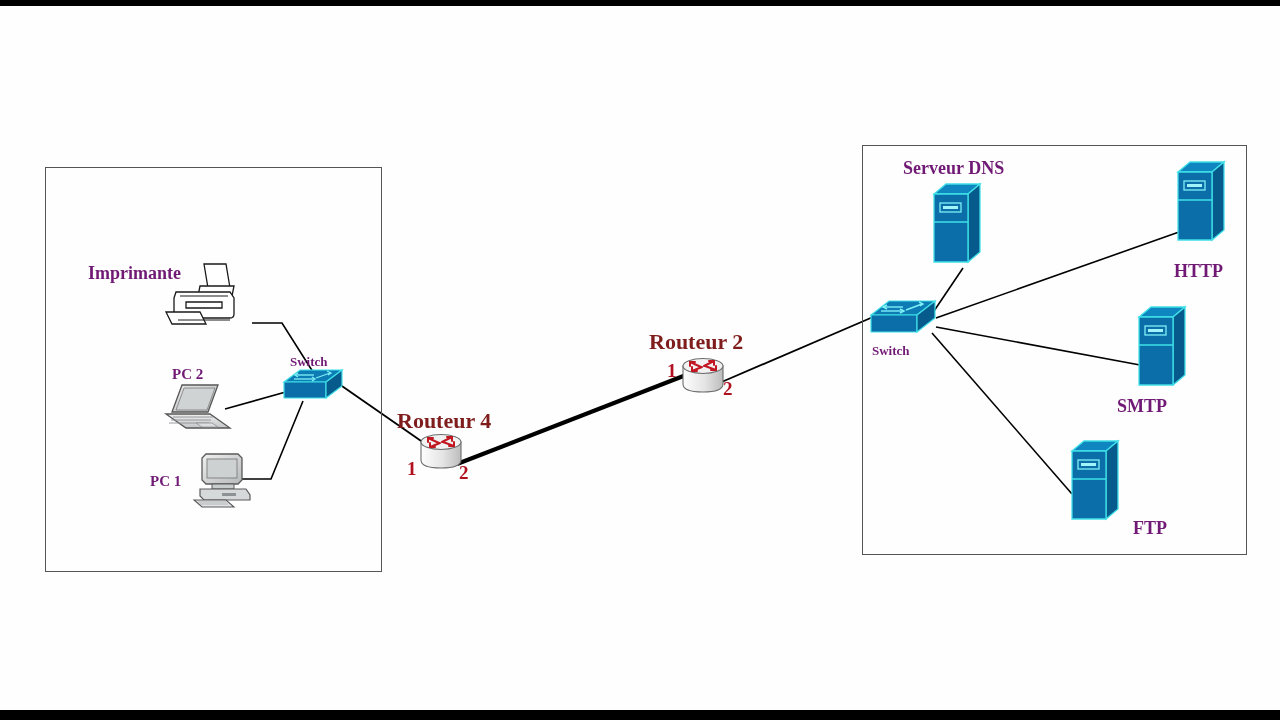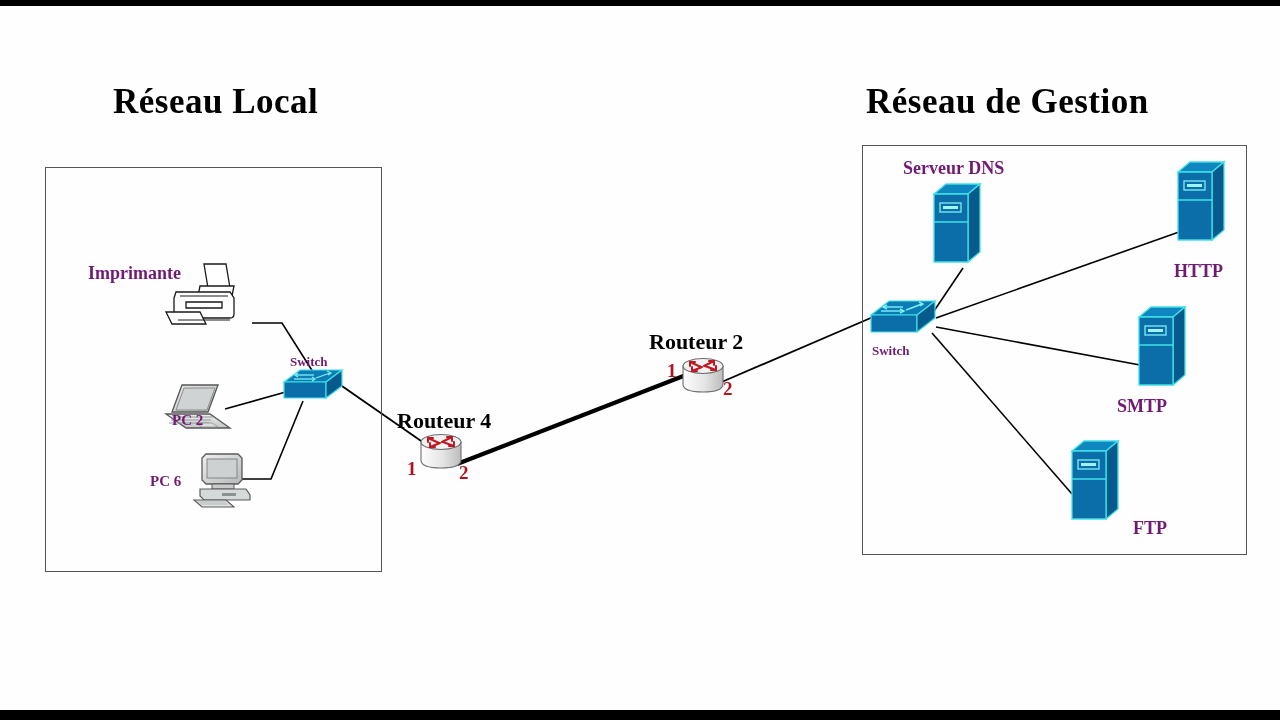--- a/index.html
+++ b/index.html
@@ -18,21 +18,21 @@
        color:#000;white-space:nowrap;letter-spacing:.5px;}
   .ttl-main{font-size:35px;}
 
   .lbl{position:absolute;font-family:"Liberation Serif", serif;font-weight:bold;
        color:#701a75;white-space:nowrap;}
   .lbl-18{font-size:18px;}
   .lbl-15{font-size:15px;}
   .lbl-13{font-size:13px;}
 
   .rtr-ttl{position:absolute;font-family:"Liberation Serif", serif;font-weight:bold;
-           font-size:22px;color:#000000;white-space:nowrap;}
+           font-size:22px;color:#7f1d1d;white-space:nowrap;}
   .port{position:absolute;font-family:"Liberation Serif", serif;font-weight:bold;
         font-size:19px;color:#b01020;white-space:nowrap;}
 
   .node{position:absolute;}
 </style>
 </head>
 <body>
 
 <div id="stage">
 
@@ -55,22 +55,20 @@
 
     <line x1="934" y1="311" x2="963" y2="268" stroke="#000" stroke-width="1.6"></line>
 
     <line x1="936" y1="318" x2="1179" y2="232" stroke="#000" stroke-width="1.6"></line>
 
     <line x1="936" y1="327" x2="1140" y2="365" stroke="#000" stroke-width="1.6"></line>
 
     <line x1="932" y1="333" x2="1072" y2="494" stroke="#000" stroke-width="1.6"></line>
   </svg>
 
-  <div class="ttl ttl-main" style="left:113px;top:82px;">Réseau Local</div>
-  <div class="ttl ttl-main" style="left:866px;top:82px;">Réseau de Gestion</div>
 
   <div class="zone-box" style="left:45px;top:167px;width:335px;height:403px;"></div>
   <div class="zone-box" style="left:862px;top:145px;width:383px;height:408px;"></div>
 
   <div class="node" style="left:160px;top:262px;width:95px;height:70px;">
     <svg width="95" height="70" viewBox="0 0 95 70" xmlns="http://www.w3.org/2000/svg">
       <g fill="#ffffff" stroke="#1a1a1a" stroke-width="1.3">
         <polygon points="44,2 66,2 70,26 48,26"></polygon>
         <polygon points="40,24 74,24 72,34 38,34"></polygon>
         <path d="M14,36 L16,30 L70,30 L74,36 L74,52 Q74,56 70,56 L18,56 Q14,56 14,52 Z"></path>
@@ -101,21 +99,21 @@
       <polygon points="16,28 24,6 55,6 47,28" fill="#cfd3d4" stroke="#7a7a7a" stroke-width=".8"></polygon>
       <polygon points="6,32 50,32 70,46 26,46" fill="url(#bodyg)" stroke="#575757" stroke-width="1.3"></polygon>
       <g stroke="#8d9193" stroke-width=".9" fill="none">
         <path d="M13,35 L53,35"></path>
           <path d="M11,38 L51,38"></path>
           <path d="M9,41 L49,41"></path>
       </g>
       <polygon points="36,41 52,41 58,45 42,45" fill="#dcdedf" stroke="#8d9193" stroke-width=".8"></polygon>
     </svg>
   </div>
-  <div class="lbl lbl-15" style="left:172px;top:366px;margin-top:46px;">PC 2</div>
+  <div class="lbl lbl-15" style="left:172px;top:366px;">PC 2</div>
 
   <div class="node" style="left:192px;top:452px;width:72px;height:58px;">
     <svg width="72" height="58" viewBox="0 0 72 58" xmlns="http://www.w3.org/2000/svg">
       <defs>
         <linearGradient id="mong" x1="0" y1="0" x2="1" y2="1">
           <stop offset="0%" stop-color="#f0f0f0"></stop>
             <stop offset="100%" stop-color="#b6b9ba"></stop>
         </linearGradient>
       </defs>
       <polygon points="14,2 46,2 50,6 50,28 46,32 14,32 10,28 10,6" fill="url(#mong)" stroke="#5a5a5a" stroke-width="1.3"></polygon>
@@ -123,21 +121,21 @@
       <polygon points="20,32 42,32 42,37 20,37" fill="#c9cccd" stroke="#5a5a5a" stroke-width="1"></polygon>
       <polygon points="8,37 54,37 58,43 58,48 12,48 8,44" fill="#d6d9da" stroke="#5a5a5a" stroke-width="1.2"></polygon>
       <rect x="30" y="41" width="14" height="3" fill="#8e9294"></rect>
       <polygon points="2,48 34,48 42,55 10,55" fill="#e1e3e4" stroke="#5a5a5a" stroke-width="1.1"></polygon>
       <g stroke="#9ba0a2" stroke-width=".7">
         <path d="M6,50 L34,50"></path>
           <path d="M8,52 L36,52"></path>
       </g>
     </svg>
   </div>
-  <div class="lbl lbl-15" style="left:150px;top:473px;">PC 6</div>
+  <div class="lbl lbl-15" style="left:150px;top:473px;">PC 1</div>
 
   <div class="node" style="left:282px;top:368px;width:62px;height:36px;">
     <svg width="62" height="36" viewBox="0 0 62 36" xmlns="http://www.w3.org/2000/svg">
       <polygon points="2,14 18,2 60,2 44,14" fill="#0d7cb5" stroke="#3fe0e8" stroke-width="1.2"></polygon>
       <polygon points="2,14 44,14 44,30 2,30" fill="#0b6ea8" stroke="#3fe0e8" stroke-width="1.2"></polygon>
       <polygon points="44,14 60,2 60,18 44,30" fill="#075b8c" stroke="#3fe0e8" stroke-width="1.2"></polygon>
       <g stroke="#7ff0f6" stroke-width="1.3" fill="none">
         <path d="M12,11 L32,11"></path>
           <path d="M30,9 L33,11 L30,13"></path>
         <path d="M32,7 L14,7"></path>

